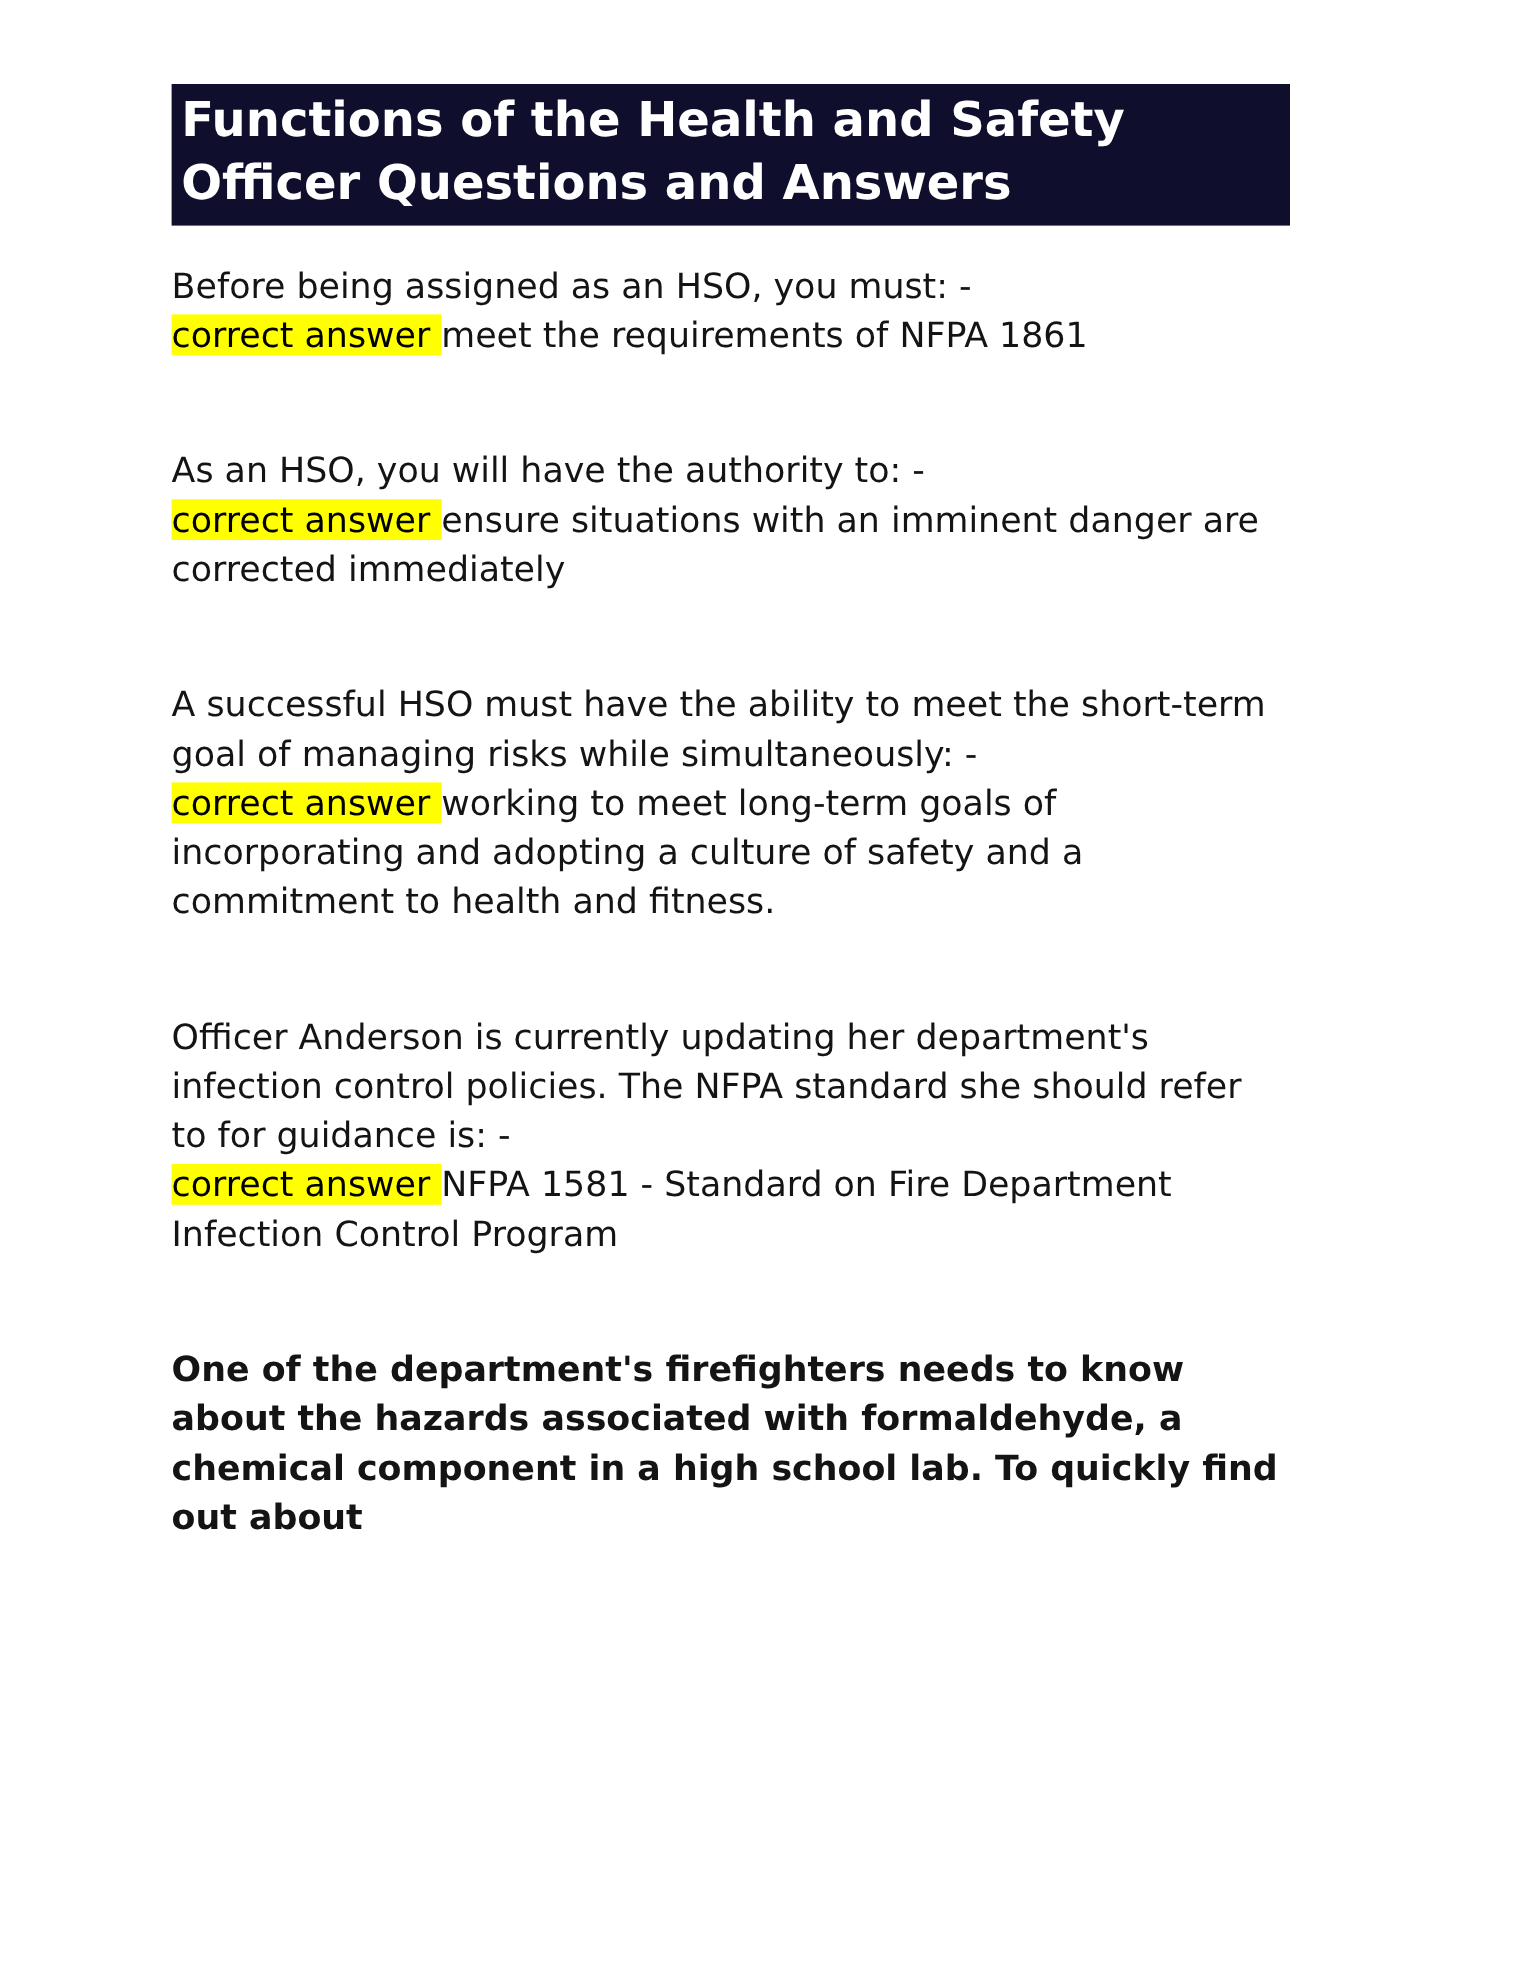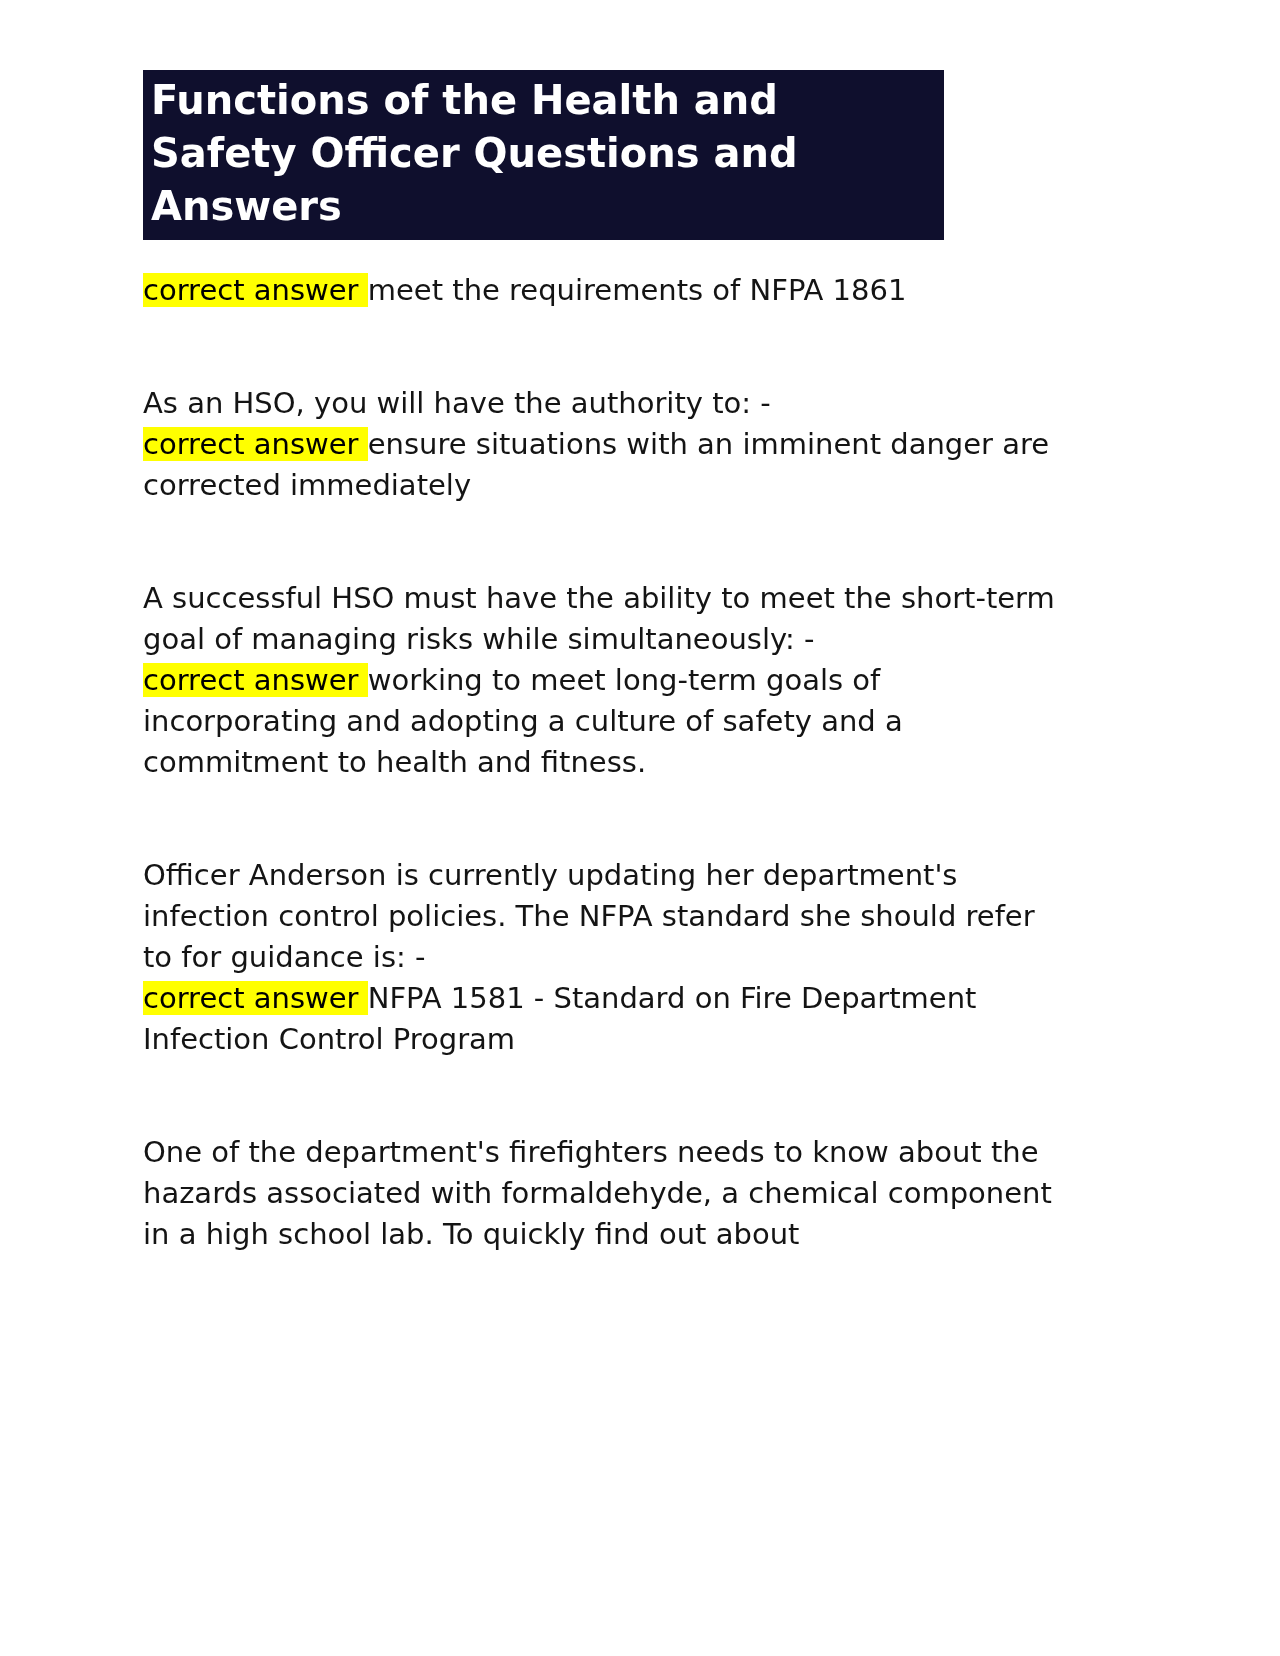--- a/index.html
+++ b/index.html
@@ -13,59 +13,60 @@
     font-family: "DejaVu Sans", sans-serif;
     color: #111111;
     overflow: hidden;
   }
   .page {
     box-sizing: border-box;
     padding: 70px 0 0 143px;
   }
   .doc-header {
     box-sizing: border-box;
-    width: 801px;
+    width: 932px;
     background: #0f0f2d;
     color: #ffffff;
     font-weight: bold;
     font-size: 40px;
     line-height: 1.32;
     padding: 4px 10px 8px 8px;
     margin-bottom: 30px;
   }
   .content {
     width: 928px;
   }
   p.qa {
     margin: 0 0 72px 0;
     font-size: 29px;
     line-height: 41px;
     color: #141414;
   }
   p.qa:last-child {
     margin-bottom: 0;
+    font-weight: bold;
   }
   .q {
     display: block;
   }
   mark.hl {
     background: #ffff00;
     color: #000000;
   }
 </style>
 </head>
 <body>
 
 <div class="page">
 
   <div class="doc-header">Functions of the Health and Safety Officer Questions and Answers</div>
 
   <div class="content">
 
-    <p class="qa"><mark class="hl">correct answer </mark><span>meet the requirements of NFPA 1861</span></p>
+    <p class="qa"><span class="q">Before being assigned as an HSO, you must: -</span><mark class="hl">correct answer </mark><span>meet the requirements of NFPA 1861</span></p>
 
     <p class="qa"><span class="q">As an HSO, you will have the authority to: -</span><mark class="hl">correct answer </mark><span>ensure situations with an imminent danger are corrected immediately</span></p>
 
 
     <p class="qa"><span class="q">A successful HSO must have the ability to meet the short-term goal of managing risks while simultaneously: -</span><mark class="hl">correct answer </mark><span>working to meet long-term goals of incorporating and adopting a culture of safety and a commitment to health and fitness.</span></p>
 
     <p class="qa"><span class="q">Officer Anderson is currently updating her department's infection control policies. The NFPA standard she should refer to for guidance is: -</span><mark class="hl">correct answer </mark><span>NFPA 1581 - Standard on Fire Department Infection Control Program</span></p>
 
     <p class="qa">
         <span class="q">One of the department's firefighters needs to know about the hazards associated with formaldehyde, a chemical component in a high school lab. To quickly find out about</span>

